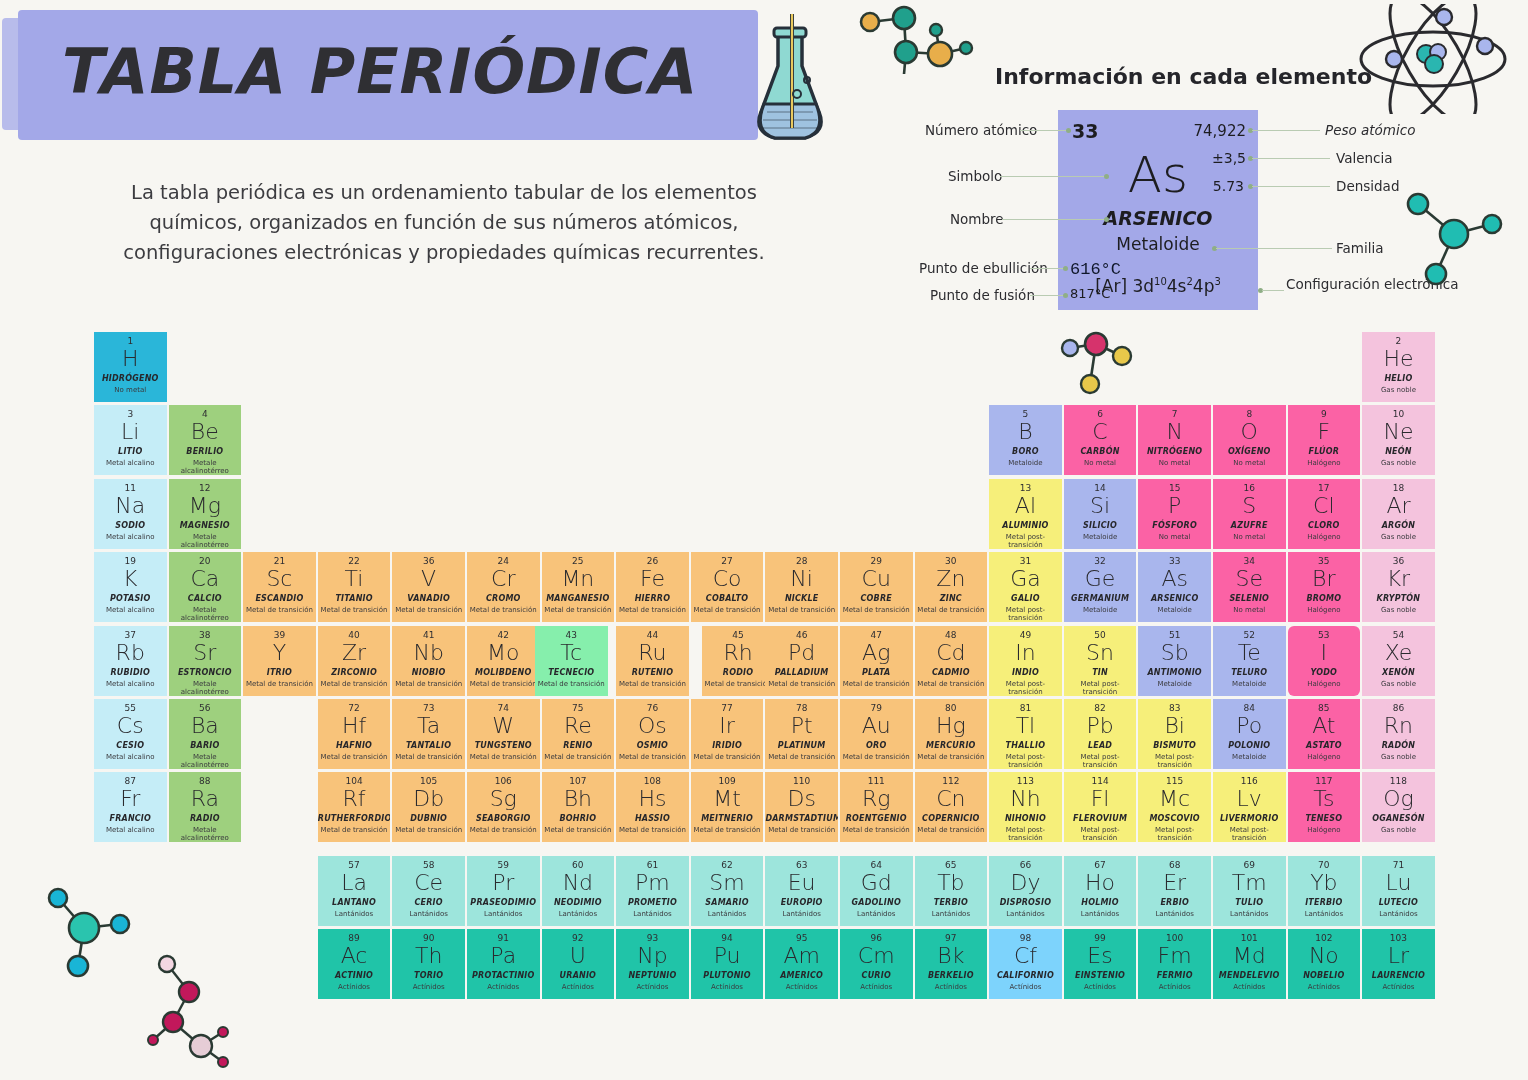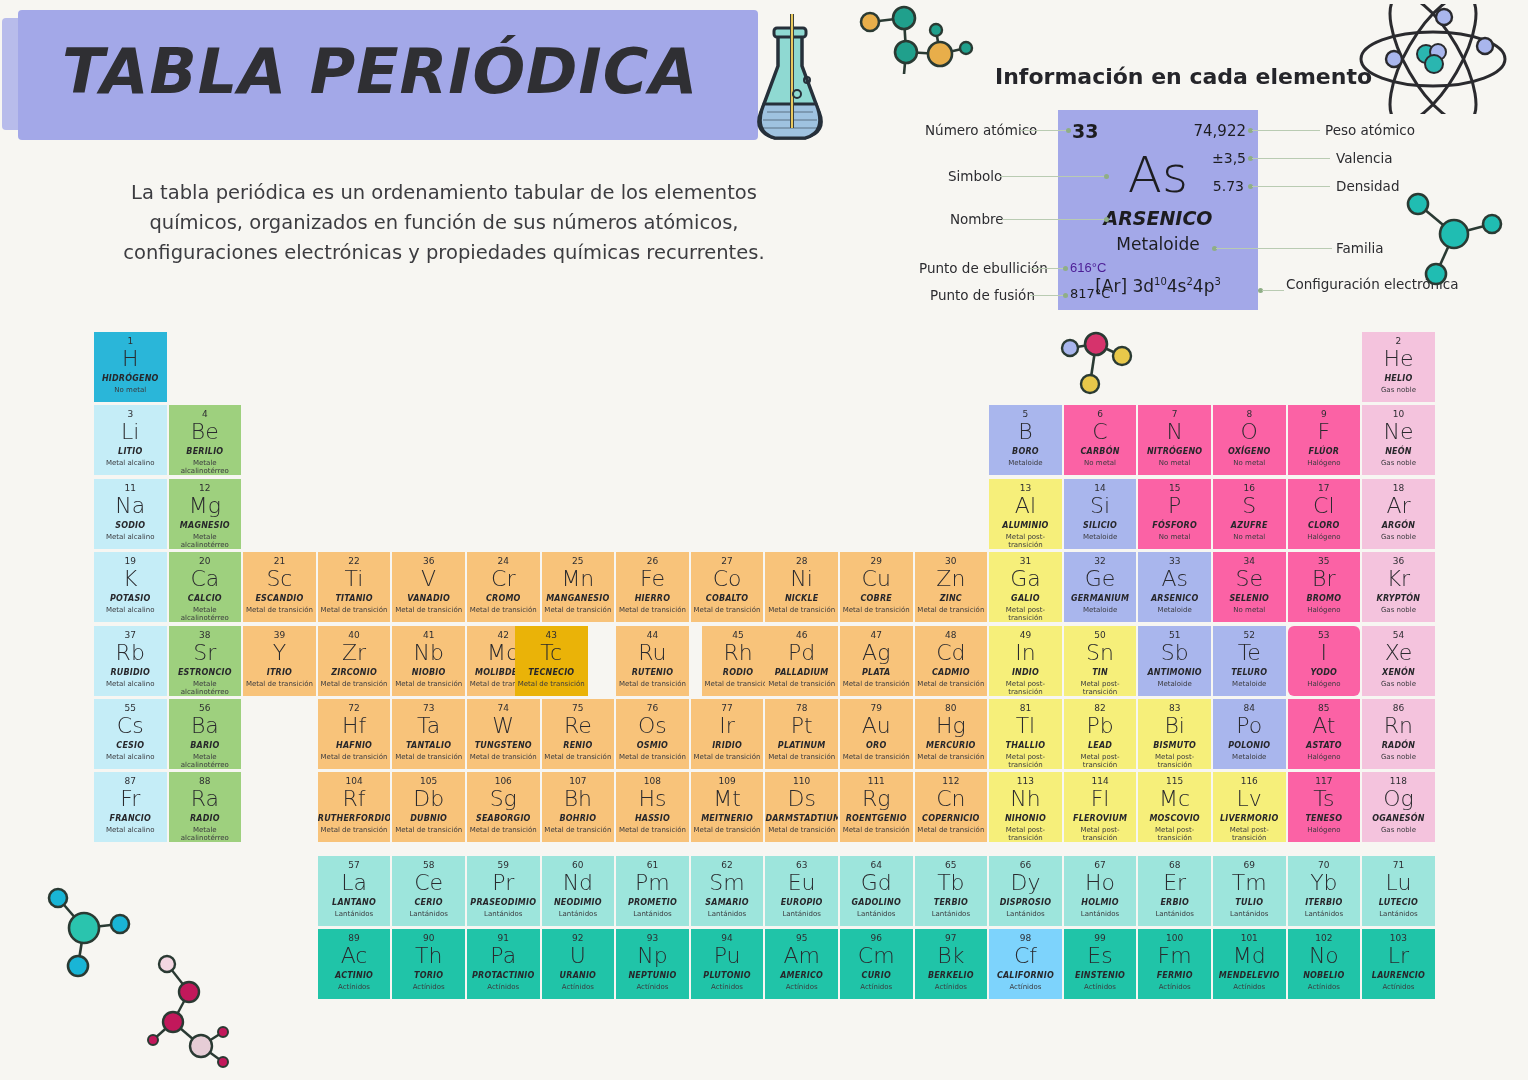--- a/index.html
+++ b/index.html
@@ -69,21 +69,21 @@
     width: 200px; height: 200px;
     background: #a3a8e8;
   }
   .sc-num   { position:absolute; left:14px;  top:10px;  font-size:19px; font-weight:700; color:#1d1d20; font-family:"DejaVu Sans",sans-serif;}
   .sc-weight{ position:absolute; right:12px; top:12px;  font-size:15px; color:#1d1d20; font-family:"DejaVu Sans",sans-serif;}
   .sc-val   { position:absolute; right:12px; top:40px;  font-size:14px; color:#1d1d20; font-family:"DejaVu Sans",sans-serif;}
   .sc-dens  { position:absolute; right:14px; top:68px;  font-size:14px; color:#1d1d20; font-family:"DejaVu Sans",sans-serif;}
   .sc-sym   { position:absolute; left:0; right:0; top:36px; text-align:center; font-size:50px; color:#1d1d20; font-family:"DejaVu Sans",sans-serif; font-weight:300;}
   .sc-name  { position:absolute; left:0; right:0; top:97px; text-align:center; font-size:19px; font-weight:700; font-style:italic; color:#1d1d20; font-family:"DejaVu Sans",sans-serif;}
   .sc-fam   { position:absolute; left:0; right:0; top:124px; text-align:center; font-size:17px; color:#1d1d20; font-family:"DejaVu Sans",sans-serif;}
-  .sc-boil  { position:absolute; left:12px; top:150px; font-size:13px; color:#4c1d95; font-family:Liberation Sans, sans-serif;}
+  .sc-boil  { position:absolute; left:12px; top:150px; font-size:17px; color:#0f172a; font-family:Liberation Mono, monospace;}
   .sc-melt  { position:absolute; left:12px; top:176px; font-size:13px; color:#1d1d20; font-family:"DejaVu Sans",sans-serif;}
   .sc-conf  { position:absolute; left:0; right:0; top:166px; text-align:center; font-size:17px; color:#1d1d20; font-family:"DejaVu Sans",sans-serif;}
   .sc-conf sup { font-size: 10px; }
 
   .lbl { position:absolute; font-size:13.5px; color:#2c2c30; font-family:"DejaVu Sans",sans-serif; white-space:nowrap;}
   .lead { position:absolute; height:1px; background:#b9cbb2; }
   .dot  { position:absolute; width:5px; height:5px; border-radius:50%; background:#8fae86; }
 
   
   #grid {
@@ -155,21 +155,21 @@
 <div class="lbl" style="left:919px; top:260px;">Punto de ebullición</div>
 <div class="lead" style="left:1030px; top:268px; width:36px;"></div>
 <div class="dot" style="left:1063px; top:266px;"></div>
 
 <div class="lbl" style="left:930px; top:287px;">Punto de fusión</div>
 <div class="lead" style="left:1030px; top:295px; width:36px;"></div>
 <div class="dot" style="left:1063px; top:293px;"></div>
 
 <div class="dot" style="left:1248px; top:128px;"></div>
 <div class="lead" style="left:1252px; top:130px; width:68px;"></div>
-<div class="lbl" style="left:1325px; top:122px;">Peso atómico</div>
+<div class="lbl" style="left:1325px; top:122px;font-style:italic;">Peso atómico</div>
 
 <div class="dot" style="left:1248px; top:156px;"></div>
 <div class="lead" style="left:1252px; top:158px; width:78px;"></div>
 <div class="lbl" style="left:1336px; top:150px;">Valencia</div>
 
 <div class="dot" style="left:1248px; top:184px;"></div>
 <div class="lead" style="left:1252px; top:186px; width:78px;"></div>
 <div class="lbl" style="left:1336px; top:178px;">Densidad</div>
 
 <div class="dot" style="left:1212px; top:246px;"></div>
@@ -511,21 +511,21 @@
       <div class="s">Nb</div>
       <div class="nm">NIOBIO</div>
       <div class="f">Metal de transición</div>
     </div>
     <div class="el" style="background: rgb(248, 195, 122); left: 373px; top: 293.6px;">
       <div class="n">42</div>
       <div class="s">Mo</div>
       <div class="nm">MOLIBDENO</div>
       <div class="f">Metal de transición</div>
     </div>
-    <div class="el" style="background: #eab308; left: 421px; top: 293.6px;">
+    <div class="el" style="background: #86efac; left: 441px; top: 293.6px;">
       <div class="n">43</div>
       <div class="s">Tc</div>
       <div class="nm">TECNECIO</div>
       <div class="f">Metal de transición</div>
     </div>
     <div class="el" style="background: rgb(248, 195, 122); left: 522.2px; top: 293.6px;">
       <div class="n">44</div>
       <div class="s">Ru</div>
       <div class="nm">RUTENIO</div>
       <div class="f">Metal de transición</div>

